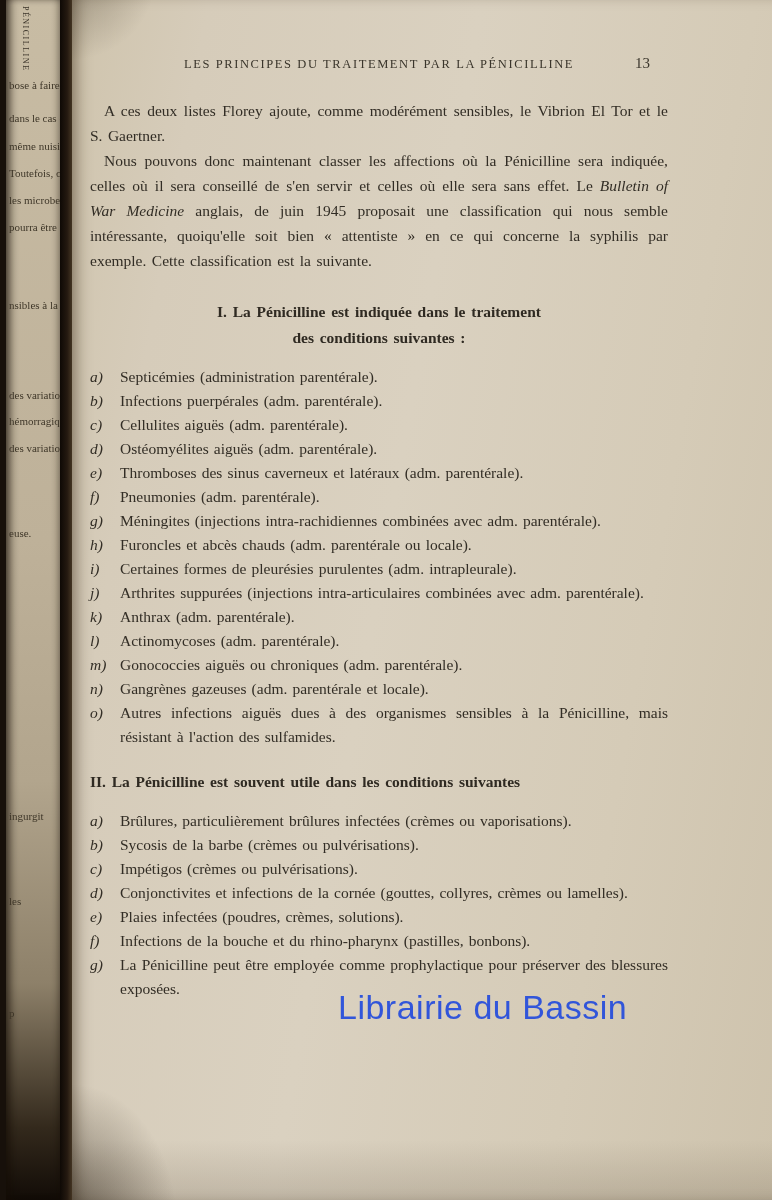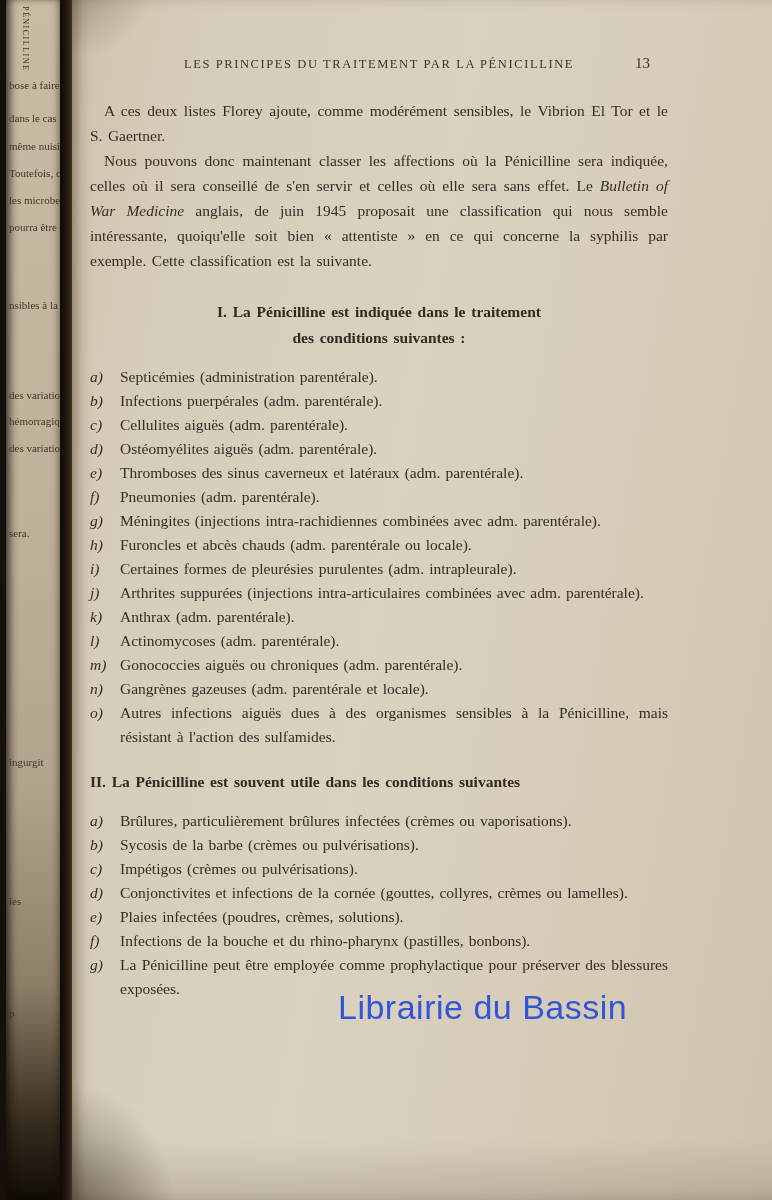--- a/index.html
+++ b/index.html
@@ -151,22 +151,22 @@
     <span class="frag" style="top:80px">bose à faire.</span>
     <span class="frag" style="top:113px">dans le cas d'u</span>
     <span class="frag" style="top:141px">même nuisible</span>
     <span class="frag" style="top:168px">Toutefois, co</span>
     <span class="frag" style="top:195px">les microbes se</span>
     <span class="frag" style="top:222px">pourra être d</span>
     <span class="frag" style="top:300px">nsibles à la Pé</span>
     <span class="frag" style="top:390px">des variatio</span>
     <span class="frag" style="top:416px">hémorragiques</span>
     <span class="frag" style="top:443px">des variation</span>
-    <span class="frag" style="top:528px">sera.</span>
-    <span class="frag" style="top:757px">ingurgit</span>
+    <span class="frag" style="top:528px">euse.</span>
+    <span class="frag" style="top:811px">ingurgit</span>
     <span class="frag" style="top:896px">les</span>
     <span class="frag" style="top:1008px">p</span>
   </div>
 
   <div class="gutter"></div>
 
   <div class="paper">
     <div class="page-inner">
 
       <div class="running-head">

